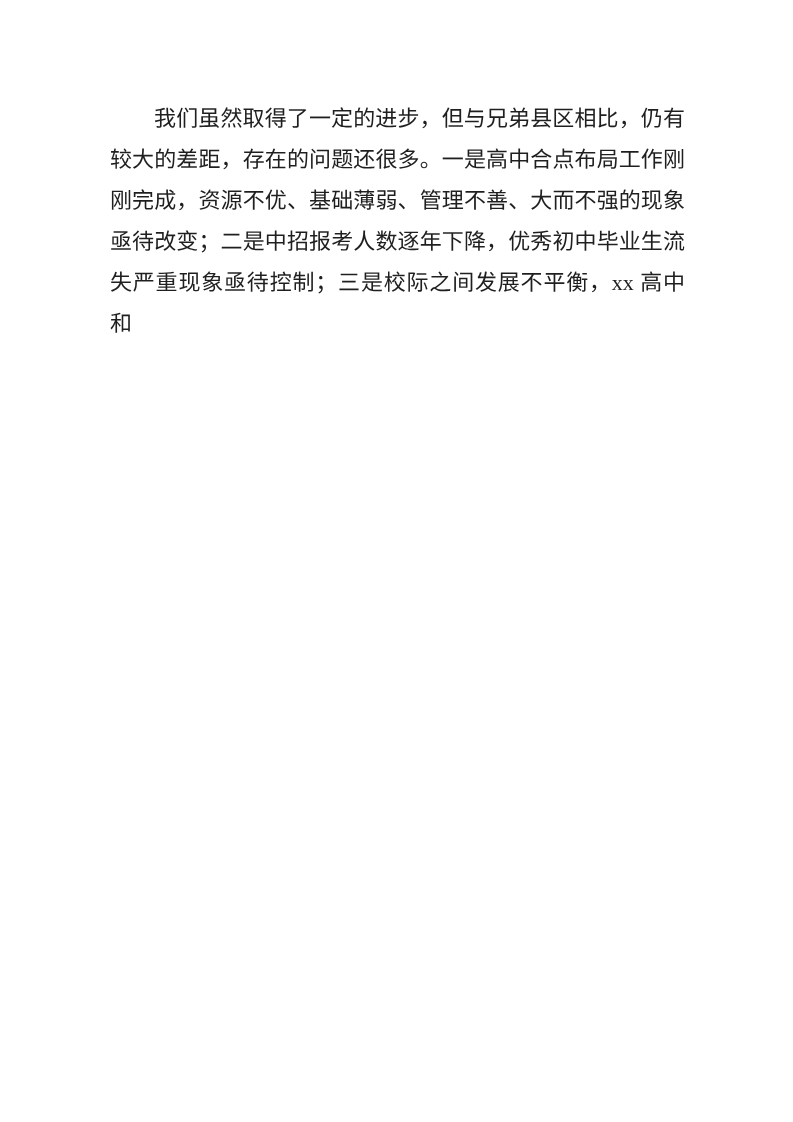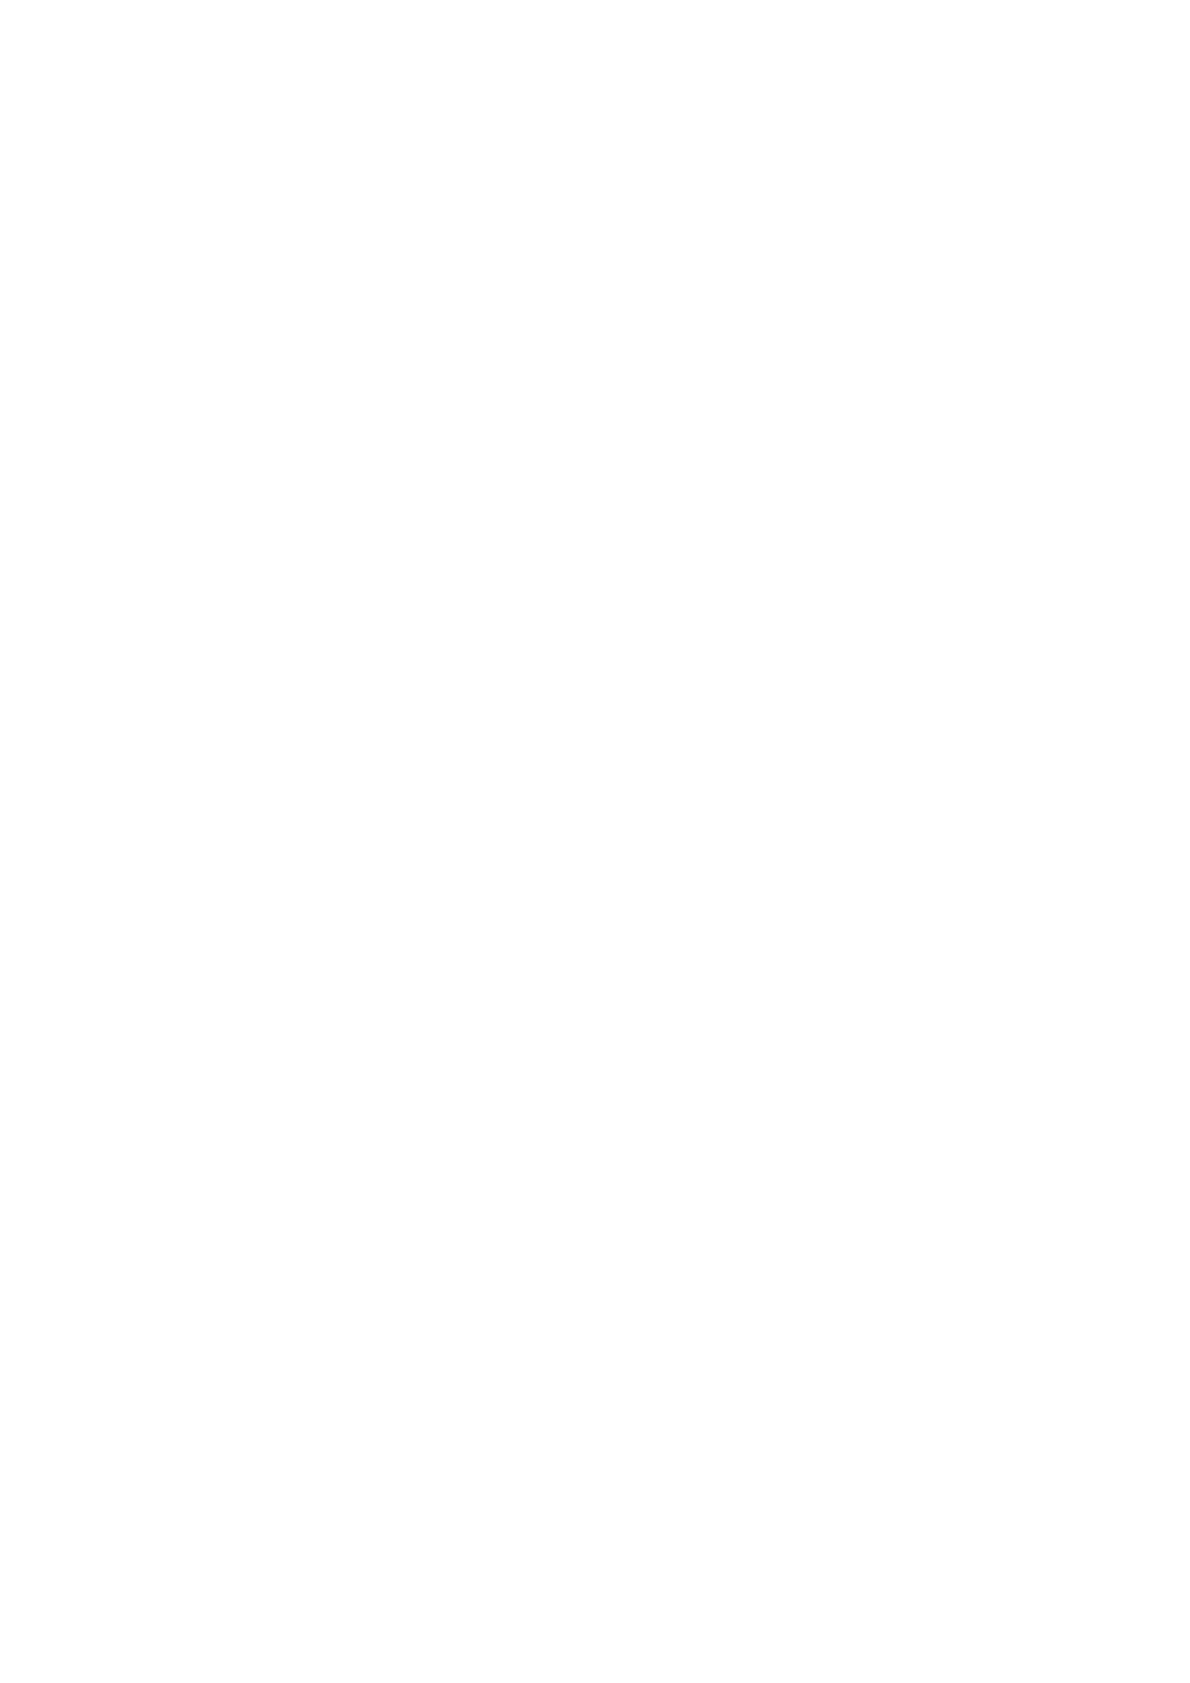--- a/index.html
+++ b/index.html
@@ -33,14 +33,15 @@
   }
   .doc-paragraph:last-child {
     margin-bottom: 0;
   }
 </style>
 </head>
 <body>
 
 <div class="page" lang="zh-CN">
   <div class="doc-content">
+    <p class="doc-paragraph">我们虽然取得了一定的进步，但与兄弟县区相比，仍有较大的差距，存在的问题还很多。一是高中合点布局工作刚刚完成，资源不优、基础薄弱、管理不善、大而不强的现象亟待改变；二是中招报考人数逐年下降，优秀初中毕业生流失严重现象亟待控制；三是校际之间发展不平衡，xx 高中和</p>
   </div>
 </div>
 
 </body></html>

